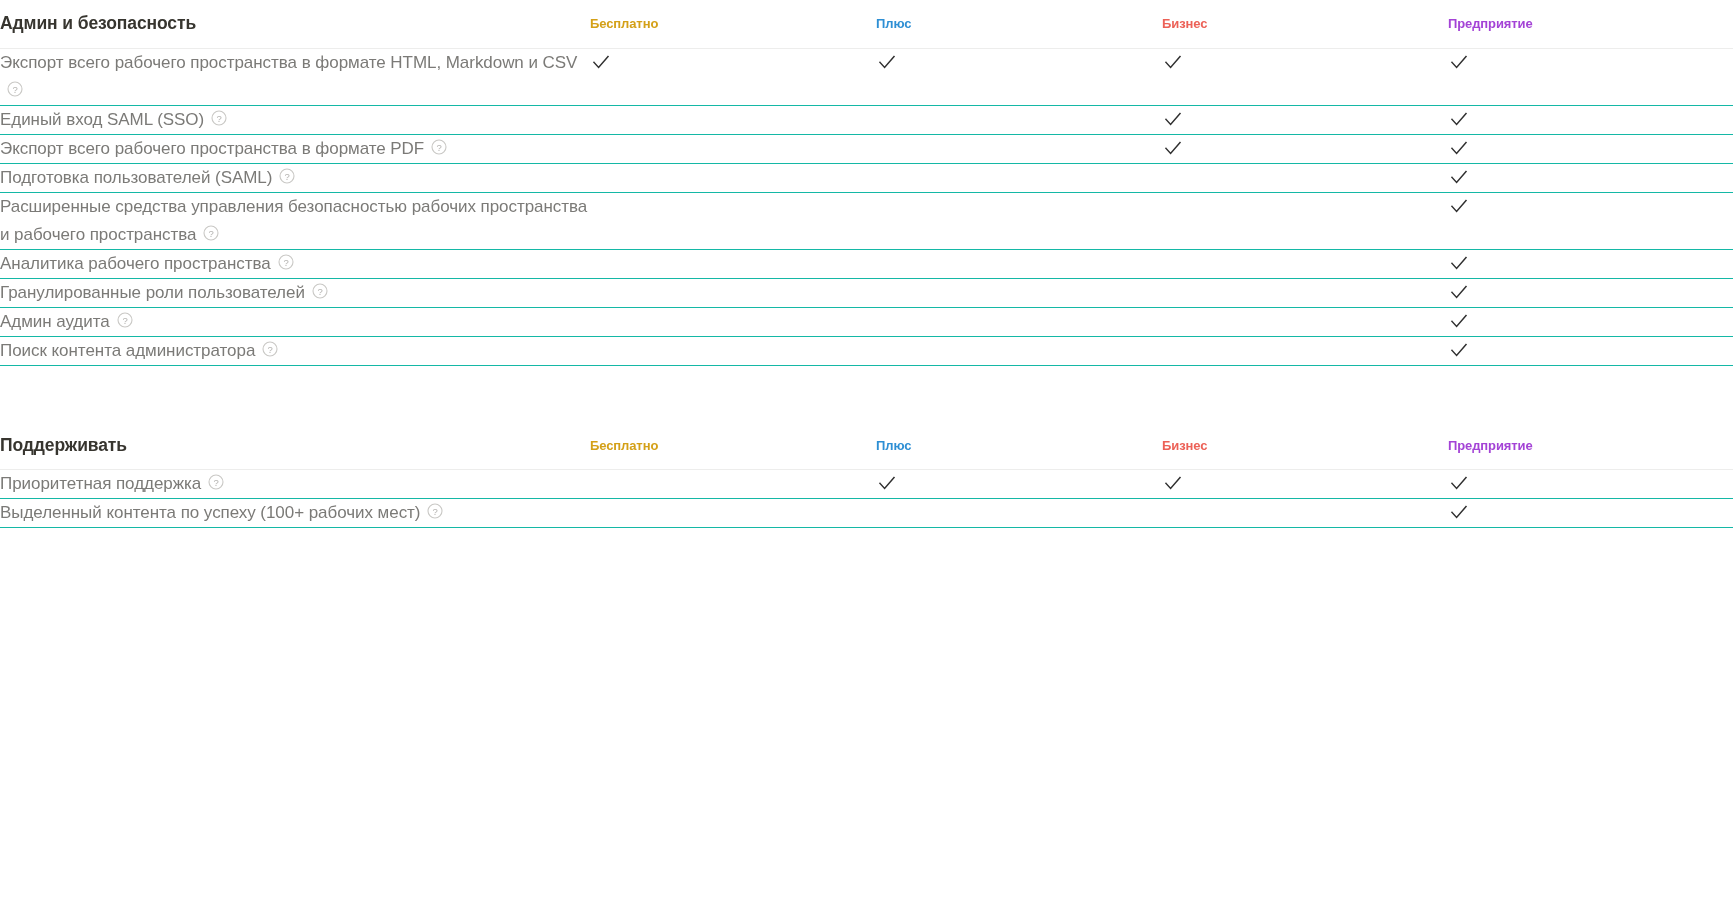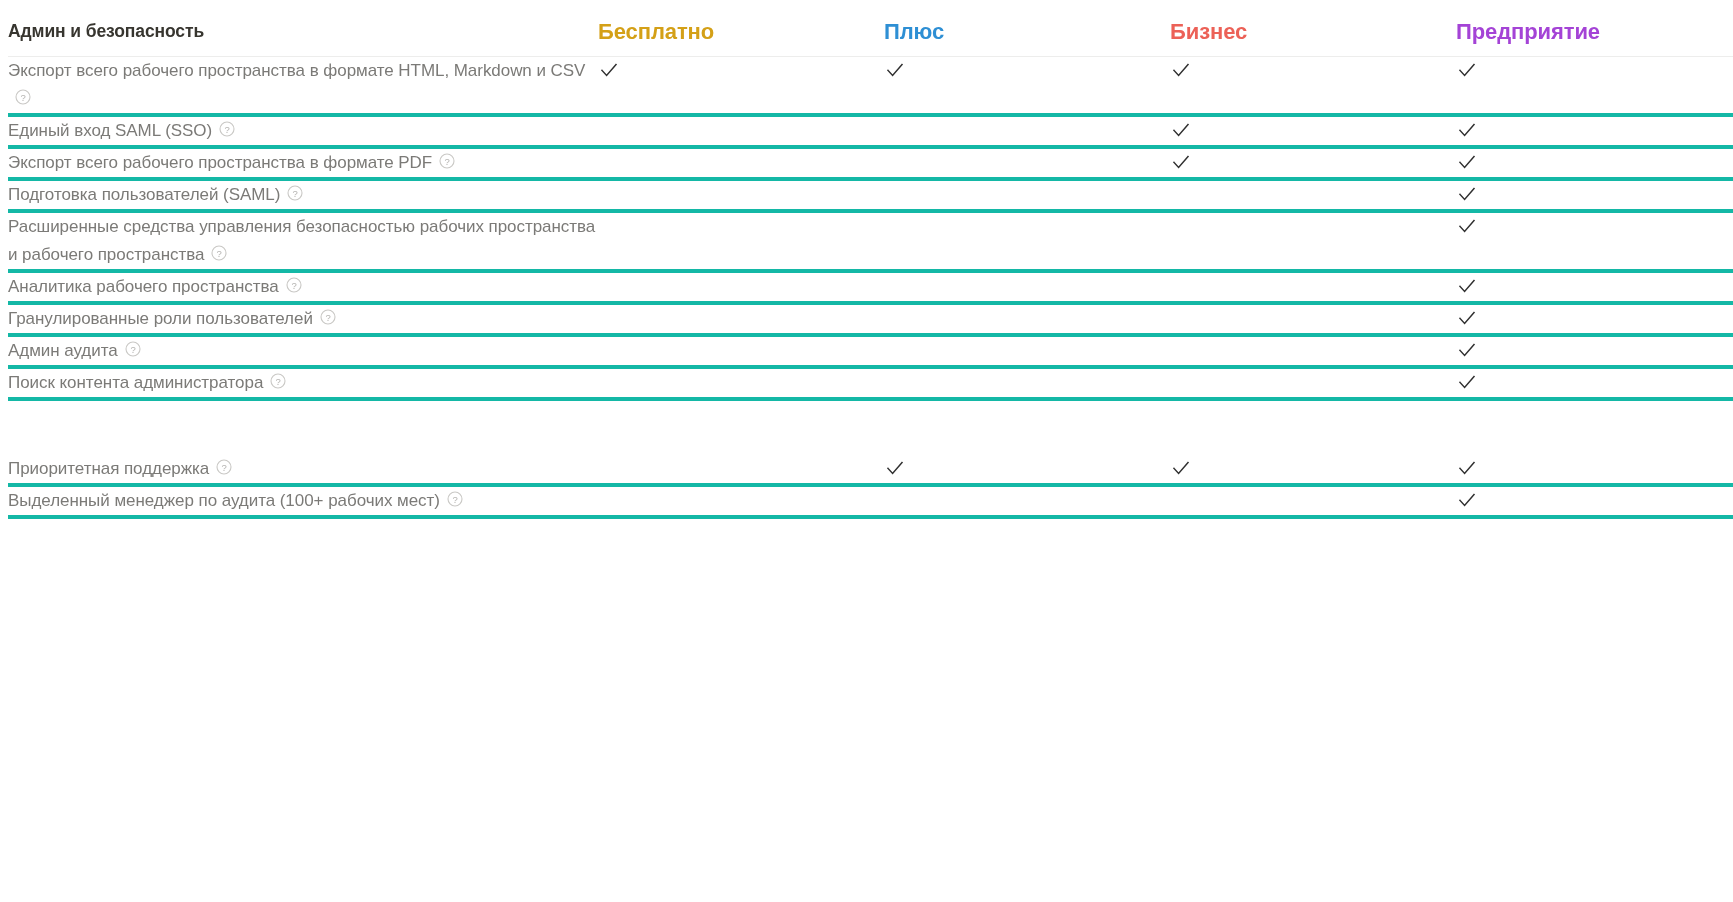--- a/index.html
+++ b/index.html
@@ -11,21 +11,21 @@
   body {
     width: 1733px;
     height: 902px;
     font-family: "Liberation Sans", sans-serif;
     overflow: hidden;
     -webkit-font-smoothing: antialiased;
   }
 
   .sheet {
     width: 1733px;
-    padding: 8px;
+    padding: 0;
   }
 
   
   .cmp-table {
     width: 100%;
     border-collapse: collapse;
     table-layout: fixed;
   }
 
   col.c-feature { width: 590px; }
@@ -45,32 +45,32 @@
     font-size: 17.5px;
     font-weight: 700;
     color: #37352f;
     letter-spacing: -0.1px;
     padding-left: 22px;
     text-align: left;
     white-space: nowrap;
   }
 
   .plan-name {
-    font-size: 22px;
+    font-size: 13px;
     font-weight: 700;
     letter-spacing: -0.1px;
     text-align: left;
     white-space: nowrap;
   }
 
   
 
   
   .feat-row > td {
-    border-bottom: 4px solid #14b8a6;
+    border-bottom: 1px solid #14b8a6;
     vertical-align: top;
     padding: 0;
   }
 
   .feat-cell {
     padding: 22px 40px 22px 22px;
     font-size: 17px;
     line-height: 1.65;
     color: #7b7a77;
     font-weight: 400;
@@ -322,20 +322,27 @@
           </td>
           <td class="mark-cell">
             <span class="mark-inner"><span class="check"><svg width="22" height="22" viewBox="0 0 22 22">
                   <path d="M4 11.4 L8.6 16.4 L18 5.6" fill="none" stroke="#2f2f2f" stroke-width="1.5" stroke-linecap="square" stroke-linejoin="miter"></path>
                 </svg></span></span>
           </td>
         </tr>
         <tr class="section-gap">
           <td colspan="5"></td>
         </tr>
+        <tr class="section-row">
+          <th class="section-title">Поддерживать</th>
+          <th class="plan-name" style="color:#d4a017;">Бесплатно</th>
+          <th class="plan-name" style="color:#2e8fd4;">Плюс</th>
+          <th class="plan-name" style="color:#ec6157;">Бизнес</th>
+          <th class="plan-name" style="color:#a443d6;">Предприятие</th>
+        </tr>
         <tr class="feat-row">
           <td class="feat-cell"><span class="label-text">Приоритетная поддержка</span><span class="help-icon"><svg width="16" height="16" viewBox="0 0 16 16">
                 <circle cx="8" cy="8" r="7" fill="none" stroke="#c9c8c5" stroke-width="1.1"></circle>
                 <text x="8" y="11.6" text-anchor="middle" font-family="Liberation Sans, sans-serif" font-size="9.5" fill="#b3b2af">?</text>
               </svg></span></td>
           <td class="mark-cell">
             <span class="mark-inner"><span class="mark-blank"></span></span>
           </td>
           <td class="mark-cell">
             <span class="mark-inner"><span class="check"><svg width="22" height="22" viewBox="0 0 22 22">
@@ -347,21 +354,21 @@
                   <path d="M4 11.4 L8.6 16.4 L18 5.6" fill="none" stroke="#2f2f2f" stroke-width="1.5" stroke-linecap="square" stroke-linejoin="miter"></path>
                 </svg></span></span>
           </td>
           <td class="mark-cell">
             <span class="mark-inner"><span class="check"><svg width="22" height="22" viewBox="0 0 22 22">
                   <path d="M4 11.4 L8.6 16.4 L18 5.6" fill="none" stroke="#2f2f2f" stroke-width="1.5" stroke-linecap="square" stroke-linejoin="miter"></path>
                 </svg></span></span>
           </td>
         </tr>
         <tr class="feat-row">
-          <td class="feat-cell"><span class="label-text">Выделенный менеджер по аудита (100+ рабочих мест)</span><span class="help-icon"><svg width="16" height="16" viewBox="0 0 16 16">
+          <td class="feat-cell"><span class="label-text">Выделенный контента по успеху (100+ рабочих мест)</span><span class="help-icon"><svg width="16" height="16" viewBox="0 0 16 16">
                 <circle cx="8" cy="8" r="7" fill="none" stroke="#c9c8c5" stroke-width="1.1"></circle>
                 <text x="8" y="11.6" text-anchor="middle" font-family="Liberation Sans, sans-serif" font-size="9.5" fill="#b3b2af">?</text>
               </svg></span></td>
           <td class="mark-cell">
             <span class="mark-inner"><span class="mark-blank"></span></span>
           </td>
           <td class="mark-cell">
             <span class="mark-inner"><span class="mark-blank"></span></span>
           </td>
           <td class="mark-cell">

